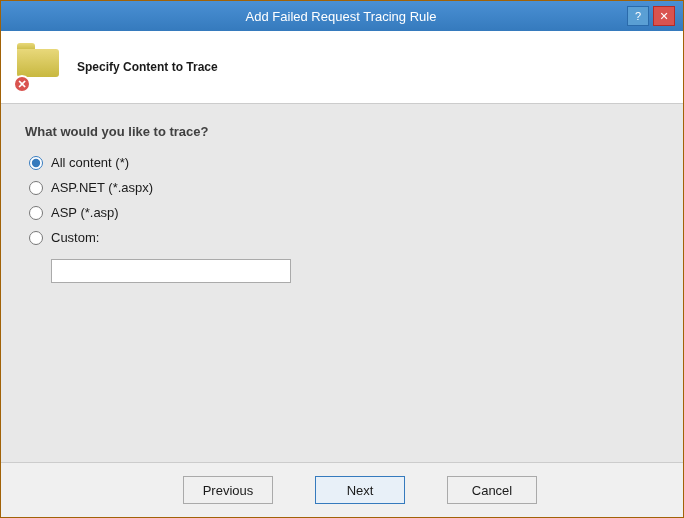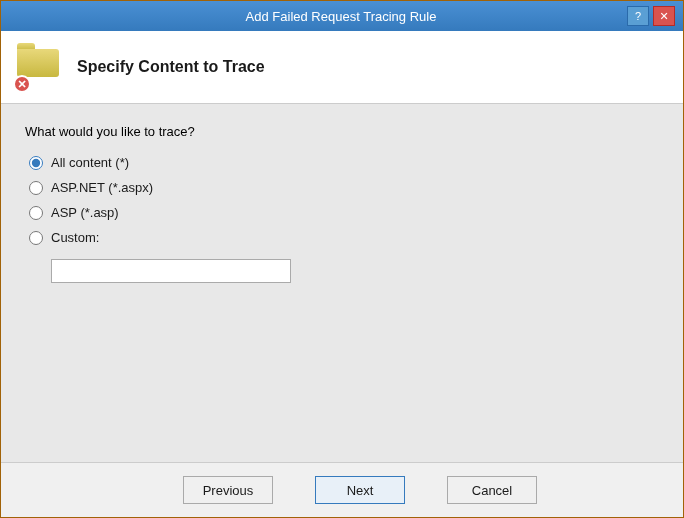--- a/index.html
+++ b/index.html
@@ -105,33 +105,33 @@
       border-radius: 50%;
       border: 2px solid white;
       display: flex;
       align-items: center;
       justify-content: center;
       color: white;
       font-size: 11px;
       font-weight: bold;
     }
     .header-title {
-      font-size: 16px;
+      font-size: 12px;
       font-weight: bold;
       color: #1a1a1a;
     }
     .content-section {
       flex: 1;
       background: #e8e8e8;
       padding: 20px 24px;
     }
     .section-question {
-      font-weight: normal;
+      font-weight: bold;
       margin-bottom: 16px;
-      color: #000000;
+      color: #404040;
     }
     .radio-group {
       display: flex;
       flex-direction: column;
       gap: 10px;
       margin-left: 4px;
     }
     .radio-item {
       display: flex;
       align-items: center;

